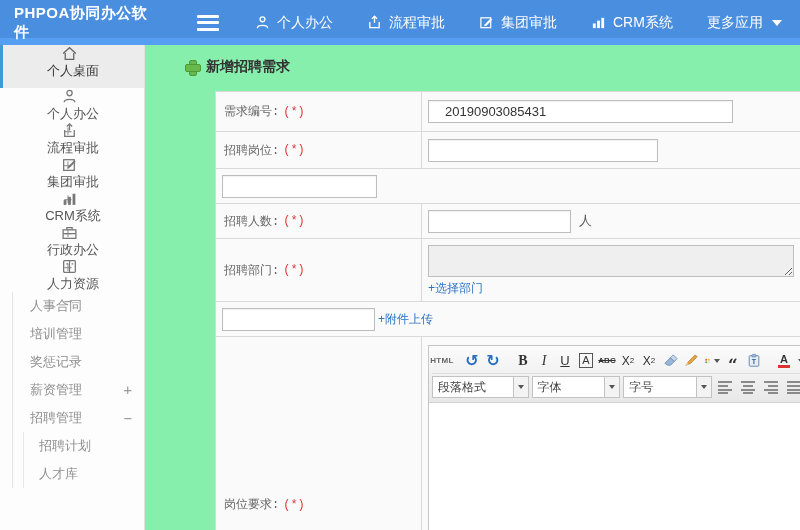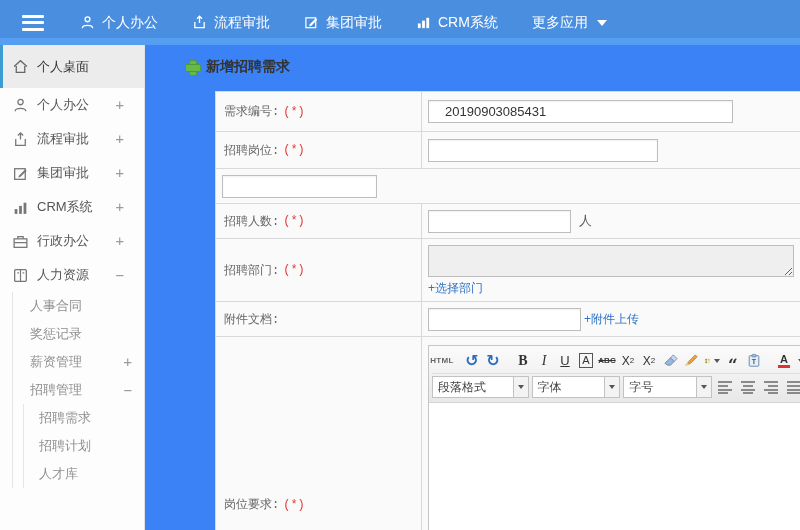--- a/index.html
+++ b/index.html
@@ -14,25 +14,25 @@
   .hamburger { width:22px; height:16px; margin:0 18px 0 22px; cursor:pointer; display:flex; flex-direction:column; justify-content:space-between; }
   .hamburger span { display:block; height:3px; background:#fff; border-radius:1px; }
   .topnav { display:flex; align-items:center; gap:34px; margin-left:18px; }
   .topnav-item { display:flex; align-items:center; gap:7px; font-size:14px; cursor:pointer; white-space:nowrap; }
   .topnav-item svg { display:block; }
   .caret-down { width:0; height:0; border-left:5px solid transparent; border-right:5px solid transparent; border-top:6px solid #fff; margin-left:2px; }
 
   
   .container { display:flex; height:485px; }
   .sidebar { width:145px; background:#fdfdfd; border-right:1px solid #e2e2e2; flex-shrink:0; overflow:hidden; }
-  .main { flex:1; background:#3b82f6; overflow:hidden; }
+  .main { flex:1; background:#86efac; overflow:hidden; }
 
   
   .side-item { height:34px; display:flex; align-items:center; padding:0 10px 0 12px; color:#555;
-               font-size:13px; cursor:pointer; position:relative; }
+               font-size:13px; cursor:pointer; position:relative;flex-direction:column; }
   .side-item .icn { width:17px; height:17px; margin-right:8px; flex-shrink:0; }
   .side-item .lbl { flex:1; white-space:nowrap; }
   .side-item .tgl { color:#9a9a9a; font-size:14px; padding-right:10px; font-family:"DejaVu Sans Mono",monospace; }
   .side-item.active { height:43px; background:#ececec; border-left:3px solid #3d9bd4; padding-left:9px; color:#333; }
   .sub-group { margin-left:12px; border-left:1px solid #e6e6e6; }
   .sub-item { height:28px; display:flex; align-items:center; padding-left:17px; color:#8f8f8f; font-size:13px; cursor:pointer; }
   .sub-item .lbl { flex:1; white-space:nowrap; }
   .sub-item .tgl { color:#9a9a9a; font-size:14px; padding-right:12px; font-family:"DejaVu Sans Mono",monospace; }
   .sub-group2 { margin-left:10px; border-left:1px solid #e6e6e6; }
   .sub-group2 .sub-item { padding-left:15px; }
@@ -84,20 +84,21 @@
   .dropdown .txt { padding:0 5px; flex:1; white-space:nowrap; overflow:hidden; }
   .dropdown .arrow { width:15px; height:100%; border-left:1px solid #c2c2c2; display:flex; align-items:center; justify-content:center; background:#f3f3f3; }
   .dd1 { width:92px; } .dd2 { width:98px; } .dd3 { width:90px; } .dd4 { width:90px;gap:36px; }
   .edit-area { height:280px; background:#fff; }
 </style>
 </head>
 <body>
 
 <div class="header">
   <div class="header-inner">
+    <div class="app-title">PHPOA协同办公软件</div>
     <div class="hamburger">
         <span></span>
         <span></span>
         <span></span>
       </div>
     <div class="topnav">
       <div class="topnav-item">
         <span>
             <svg width="15" height="15" viewBox="0 0 16 16">
               <circle cx="8" cy="4.6" r="2.6" fill="none" stroke="#fff" stroke-width="1.4"></circle>
@@ -198,34 +199,34 @@
             <path d="M8 2.5v11M5 5.5h1.5M10 5.5h1.5" fill="none" stroke="#777" stroke-width="1.1"></path>
           </svg></span>
       <span class="lbl">人力资源</span>
       <span class="tgl">−</span>
     </div>
     <div class="sub-group">
       <div class="sub-item">
           <span class="lbl">人事合同</span>
         </div>
       <div class="sub-item">
+          <span class="lbl">培训管理</span>
+        </div>
+      <div class="sub-item">
           <span class="lbl">奖惩记录</span>
         </div>
       <div class="sub-item">
           <span class="lbl">薪资管理</span>
           <span class="tgl">+</span>
         </div>
       <div class="sub-item">
           <span class="lbl">招聘管理</span>
           <span class="tgl">−</span>
         </div>
       <div class="sub-group2">
-        <div class="sub-item">
-            <span class="lbl">招聘需求</span>
-          </div>
         <div class="sub-item">
             <span class="lbl">招聘计划</span>
           </div>
         <div class="sub-item">
             <span class="lbl">人才库</span>
           </div>
       </div>
     </div>
   </div>
 
@@ -279,23 +280,20 @@
             <span>招聘部门:</span>
             <span class="req">(*)</span>
           </div>
         <div class="cell-stack">
           <textarea class="dept" style=""></textarea>
           <a class="blue-link">+选择部门</a>
         </div>
       </div>
 
       <div class="frow" style="height:35px">
-        <div class="fcell-label">
-            <span>附件文档:</span>
-          </div>
         <div class="fcell-input">
           <input type="text" style="width: 153px;" value="">
           <a class="blue-link" style="margin-left:3px">+附件上传</a>
         </div>
       </div>
 
       <div class="frow frow-editor">
         <div class="fcell-label">
             <span>岗位要求:</span>
             <span class="req">(*)</span>

